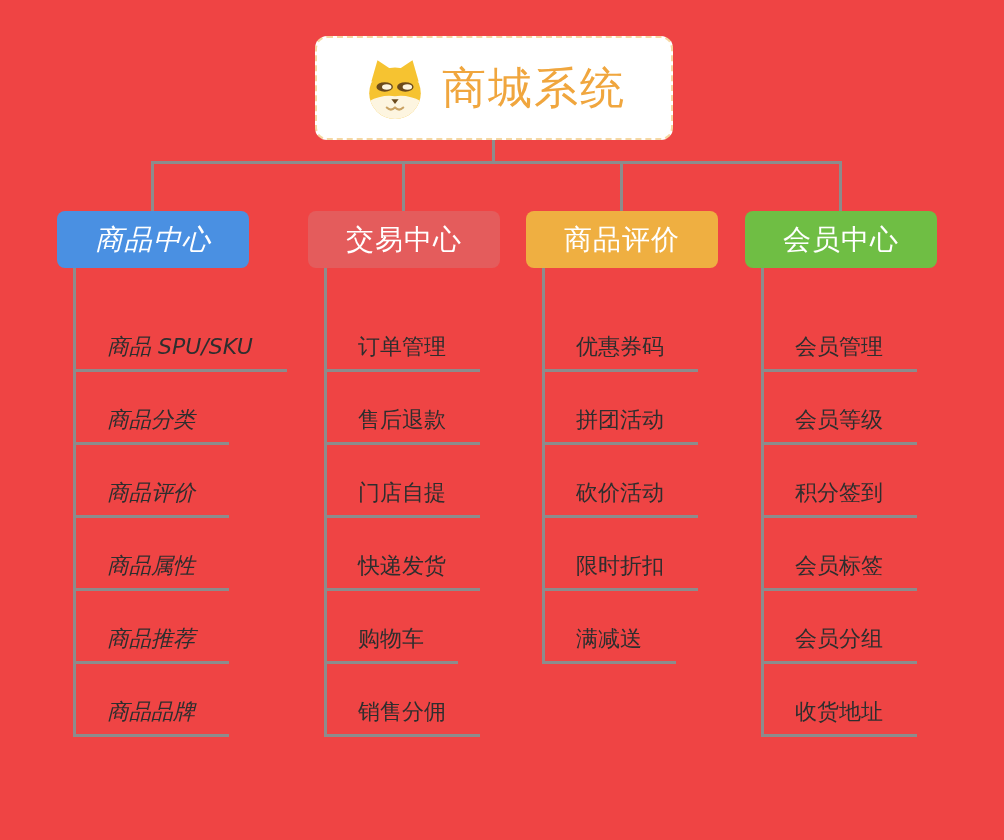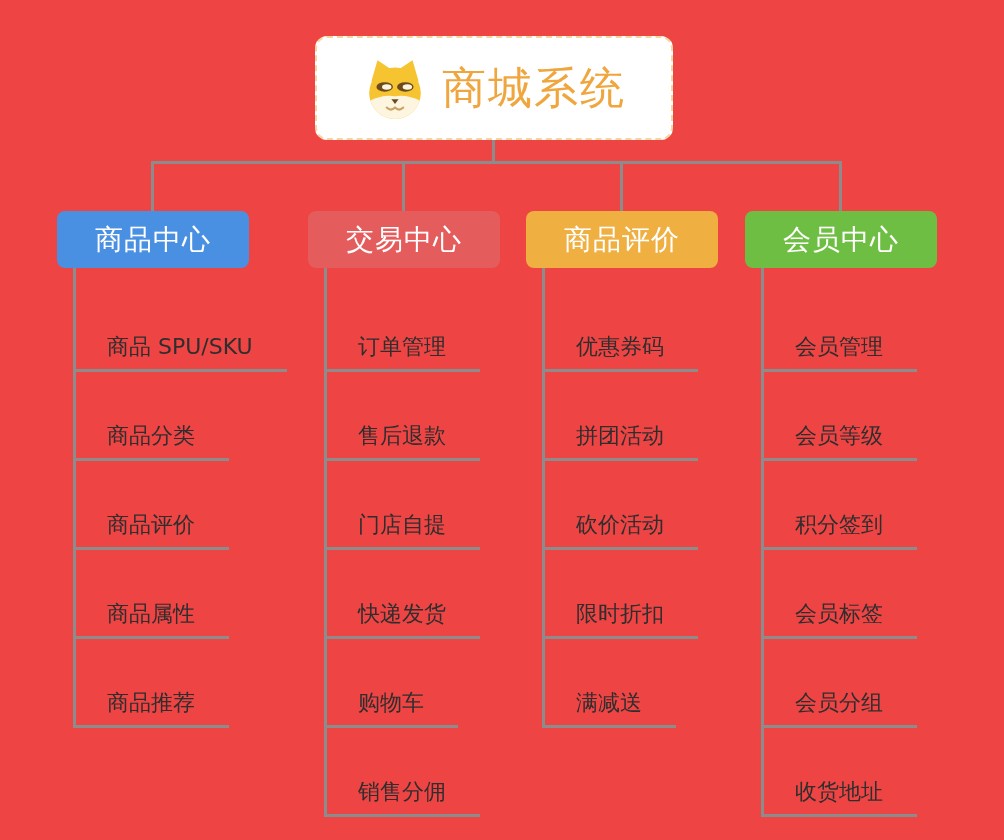--- a/index.html
+++ b/index.html
@@ -39,21 +39,21 @@
   .line{position:absolute;background:#8c8c8c;}
   .v-root{left:492px;top:140px;width:3px;height:22px;}
   .bus{left:151px;top:161px;width:691px;height:3px;}
   .drop{top:161px;width:3px;height:50px;}
   .drop-1{left:151px;}
   .drop-2{left:402px;}
   .drop-3{left:620px;}
   .drop-4{left:839px;}
   
   .branch{position:absolute;top:211px;}
-  .branch-1{left:57px;}
+  .branch-1{left:57px;font-style:italic;}
   .branch-2{left:308px;}
   .branch-3{left:526px;}
   .branch-4{left:745px;}
   .branch-node{
     width:192px;height:57px;
     box-sizing:border-box;
     border-radius:8px;
     color:#ffffff;
     font-size:28px;
     letter-spacing:1px;
@@ -62,21 +62,21 @@
     justify-content:center;
     white-space:nowrap;
   }
   .leaves{
     margin-left:16px;
     width:max-content;
     border-left:3px solid #8c8c8c;
   }
   .leaf{
     width:max-content;
-    height:89px;
+    height:73px;
     box-sizing:border-box;
     display:flex;
     align-items:flex-end;
     padding:0 34px 7px 31px;
     border-bottom:3px solid #8c8c8c;
     font-size:22px;
     color:#2e2e2e;
     white-space:nowrap;
   }
   .leaf:first-child{height:104px;}
@@ -123,20 +123,21 @@
   <div class="line drop drop-4"></div>
 
   <div class="branch branch-1">
     <div class="branch-node" style="background-color: rgb(74, 144, 226);">商品中心</div>
     <div class="leaves">
       <div class="leaf">商品 SPU/SKU</div>
       <div class="leaf">商品分类</div>
       <div class="leaf">商品评价</div>
       <div class="leaf">商品属性</div>
       <div class="leaf">商品推荐</div>
+      <div class="leaf">商品品牌</div>
     </div>
   </div>
 
   <div class="branch branch-2">
     <div class="branch-node" style="background-color: rgb(228, 92, 92);">交易中心</div>
     <div class="leaves">
       <div class="leaf">订单管理</div>
       <div class="leaf">售后退款</div>
       <div class="leaf">门店自提</div>
       <div class="leaf">快递发货</div>

